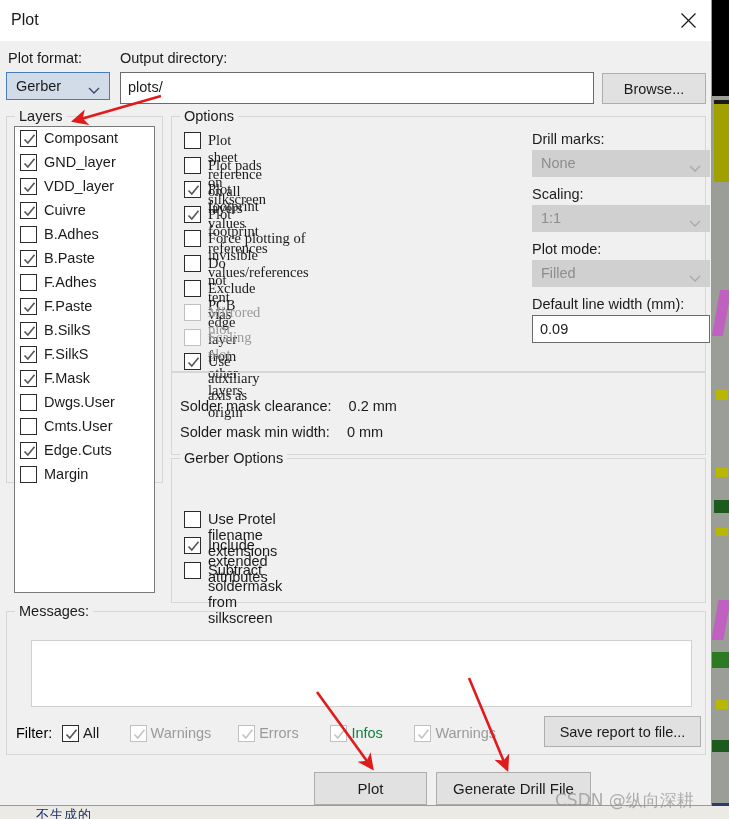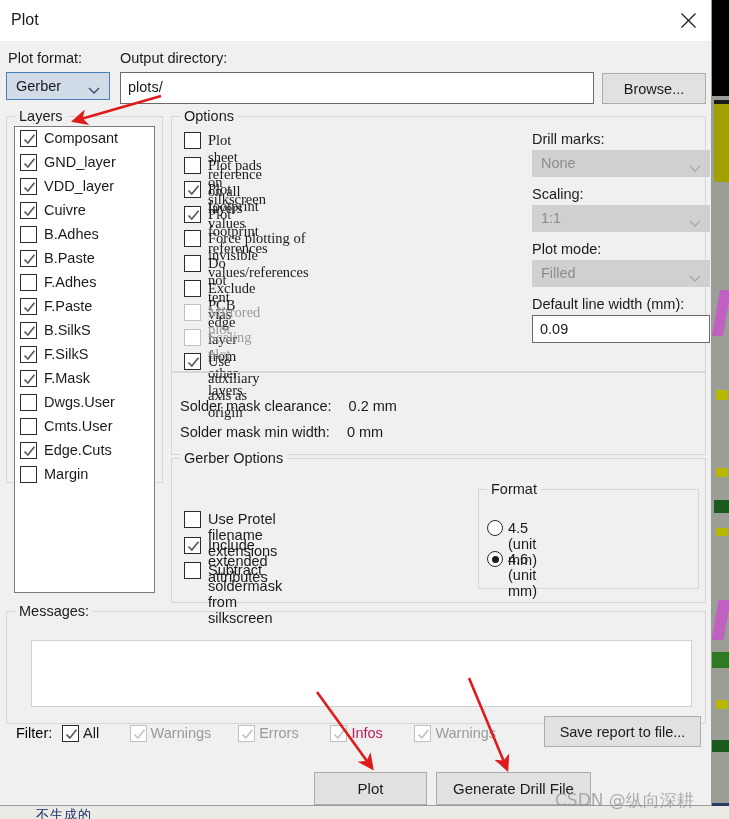--- a/index.html
+++ b/index.html
@@ -140,21 +140,21 @@
                        background: #f0f0f0; font-size: 14.5px; color: #1b1b1b; }
   .rb-row { position: absolute; left: 8px; height: 24px; }
   .rb {
     position: absolute; left: 0; top: 3px; width: 16px; height: 16px;
     border-radius: 50%; background: #fff; border: 1px solid #2b2b2b;
   }
   .rb .dot { position: absolute; left: 3.5px; top: 3.5px; width: 7px; height: 7px;
              border-radius: 50%; background: #1b1b1b; }
   .rb-row .txt { position: absolute; left: 21px; top: 3px; font-size: 14.5px; color: #1b1b1b; }
 
-  #grp-msg { left: 6px; top: 611px; width: 700px; height: 113px; }
+  #grp-msg { left: 6px; top: 611px; width: 700px; height: 144px; }
   #msgbox {
     position: absolute; left: 24px; top: 28px; width: 661px; height: 67px;
     background: #fff; border: 1px solid #d0d0d0;
   }
   #filterrow { position: absolute; left: 9px; top: 110px; height: 24px; }
   #filterrow .fl { position: absolute; top: 3px; font-size: 14.5px; }
   #btn-savereport {
     position: absolute; left: 537px; top: 104px; width: 157px; height: 31px;
     background: #e1e1e1; border: 1px solid #adadad;
     display: flex; align-items: center; justify-content: center;
@@ -462,35 +462,20 @@
               </svg></span>
           </span>
           <span class="txt">Include extended attributes</span>
         </div>
         <div class="opt" style="top: 100px;">
           <span class="cb"></span>
           <span class="txt">Subtract soldermask from silkscreen</span>
         </div>
       </div>
 
-    <div id="grp-format">
-      <div class="cap">Format</div>
-      <div id="format-host">
-          <div class="rb-row" style="top: 27px;">
-            <span class="rb"></span>
-            <span class="txt">4.5 (unit mm)</span>
-          </div>
-          <div class="rb-row" style="top: 58px;">
-            <span class="rb">
-              <span class="dot"></span>
-            </span>
-            <span class="txt">4.6 (unit mm)</span>
-          </div>
-        </div>
-    </div>
   </div>
 
   <div class="grp" id="grp-msg">
     <div class="cap">Messages:</div>
     <div id="msgbox"></div>
     <div id="filterrow">
         <span class="fl" style="left: 0px;">Filter:</span>
         <span class="cb" style="left: 46px; top: 3px;">
           <span class="tick"><svg width="13" height="13" viewBox="0 0 13 13" aria-hidden="true">
               <polyline points="1.5,6.5 4.8,10 11.5,1.8" fill="none" stroke="#5a5a5a" stroke-width="1.7"></polyline>
@@ -507,21 +492,21 @@
           <span class="tick"><svg width="13" height="13" viewBox="0 0 13 13" aria-hidden="true">
               <polyline points="1.5,6.5 4.8,10 11.5,1.8" fill="none" stroke="#c4c4c4" stroke-width="1.7"></polyline>
             </svg></span>
         </span>
         <span class="fl" style="left: 243.2px; color: rgb(154, 154, 154);">Errors</span>
         <span class="cb dim" style="left: 314.4px; top: 3px;">
           <span class="tick"><svg width="13" height="13" viewBox="0 0 13 13" aria-hidden="true">
               <polyline points="1.5,6.5 4.8,10 11.5,1.8" fill="none" stroke="#c4c4c4" stroke-width="1.7"></polyline>
             </svg></span>
         </span>
-        <span class="fl" style="left: 335.4px; color: #be185d;">Infos</span>
+        <span class="fl" style="left: 335.4px; color: #15803d;">Infos</span>
         <span class="cb dim" style="left: 398.4px; top: 3px;">
           <span class="tick"><svg width="13" height="13" viewBox="0 0 13 13" aria-hidden="true">
               <polyline points="1.5,6.5 4.8,10 11.5,1.8" fill="none" stroke="#c4c4c4" stroke-width="1.7"></polyline>
             </svg></span>
         </span>
         <span class="fl" style="left: 419.4px; color: rgb(154, 154, 154);">Warnings</span>
       </div>
     <div id="btn-savereport">Save report to file...</div>
   </div>
 

